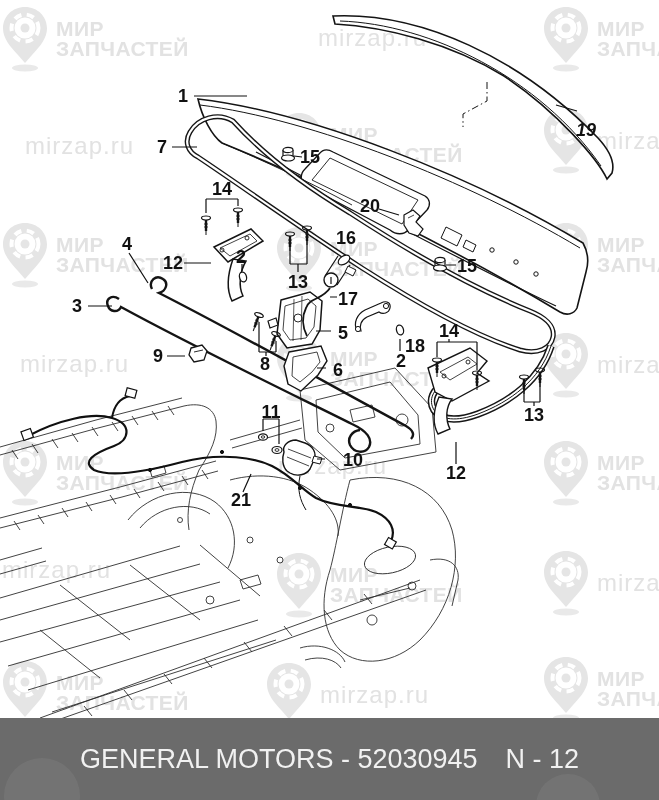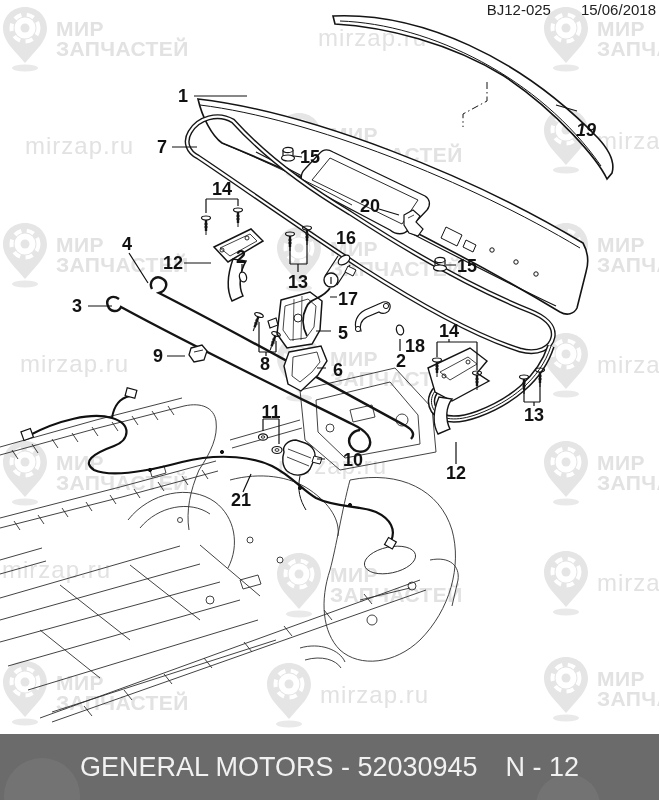--- a/index.html
+++ b/index.html
@@ -13,21 +13,21 @@
   .wm-url{font-size:24px;font-weight:400;letter-spacing:1px;}
   
   .art{position:absolute;left:0;top:0;z-index:2;}
   
   .callout-layer{position:absolute;inset:0;z-index:3;pointer-events:none;}
   .callout{position:absolute;transform:translate(-50%,-50%);font-weight:bold;font-size:18px;color:#111;}
   
   .header{position:absolute;top:1px;right:3px;z-index:4;display:flex;gap:30px;
           font-size:15px;color:#222;}
   
-  .footer{position:absolute;left:0;right:0;bottom:0;height:66px;background:var(--bar,#6b6b6b);
+  .footer{position:absolute;left:0;right:0;bottom:0;height:82px;background:var(--bar,#6b6b6b);
           z-index:4;display:flex;align-items:center;justify-content:center;gap:28px;
           color:#f1f1f1;font-size:27px;overflow:hidden;}
   .footer .wm-circle{position:absolute;border-radius:50%;background:rgba(255,255,255,.06);}
   .wm-circle.c1{left:4px;bottom:-34px;width:76px;height:76px;}
   .wm-circle.c2{left:536px;bottom:-38px;width:64px;height:64px;}
 </style>
 </head>
 <body>
 
 <div class="page" style="--wm: #e2e2e2; --bar: #6b6b6b;">
@@ -460,24 +460,20 @@
       <div class="callout" style="left: 158px; top: 356px;">9</div>
       <div class="callout" style="left: 265px; top: 364px;">8</div>
       <div class="callout" style="left: 449px; top: 331px;">14</div>
       <div class="callout" style="left: 534px; top: 415px;">13</div>
       <div class="callout" style="left: 456px; top: 473px;">12</div>
       <div class="callout" style="left: 271px; top: 412px;">11</div>
       <div class="callout" style="left: 333px; top: 460px; padding-left: 40px;">10</div>
       <div class="callout" style="left: 241px; top: 500px;">21</div>
     </div>
 
-  <div class="header">
-    <span>BJ12-025</span>
-    <span>15/06/2018</span>
-  </div>
 
   <div class="footer">
     <div class="wm-circle c1"></div>
     <div class="wm-circle c2"></div>
     <span>GENERAL MOTORS - 52030945</span>
     <span>N - 12</span>
   </div>
 
 </div>
 

